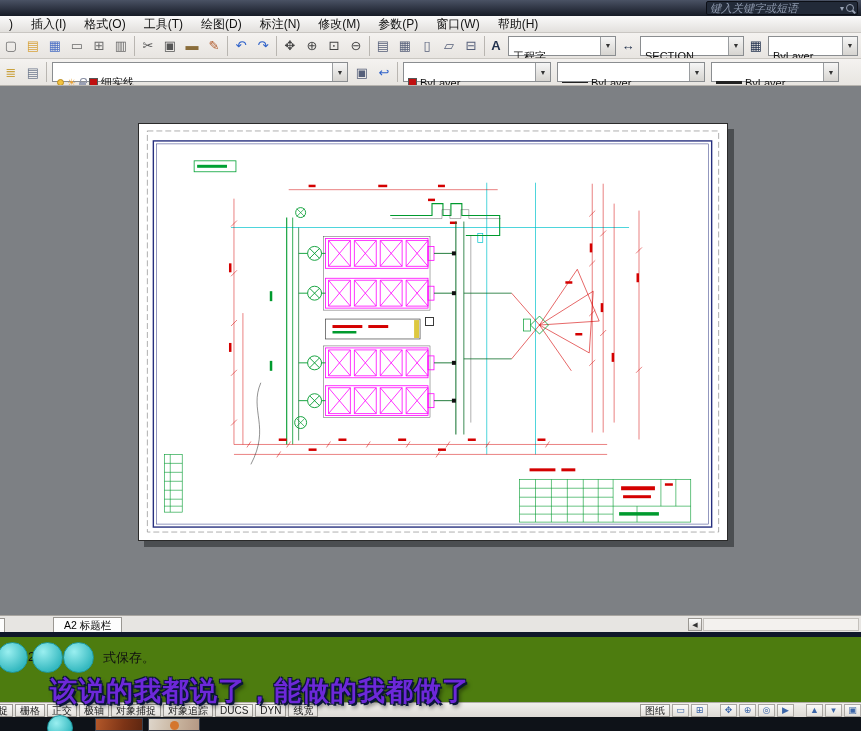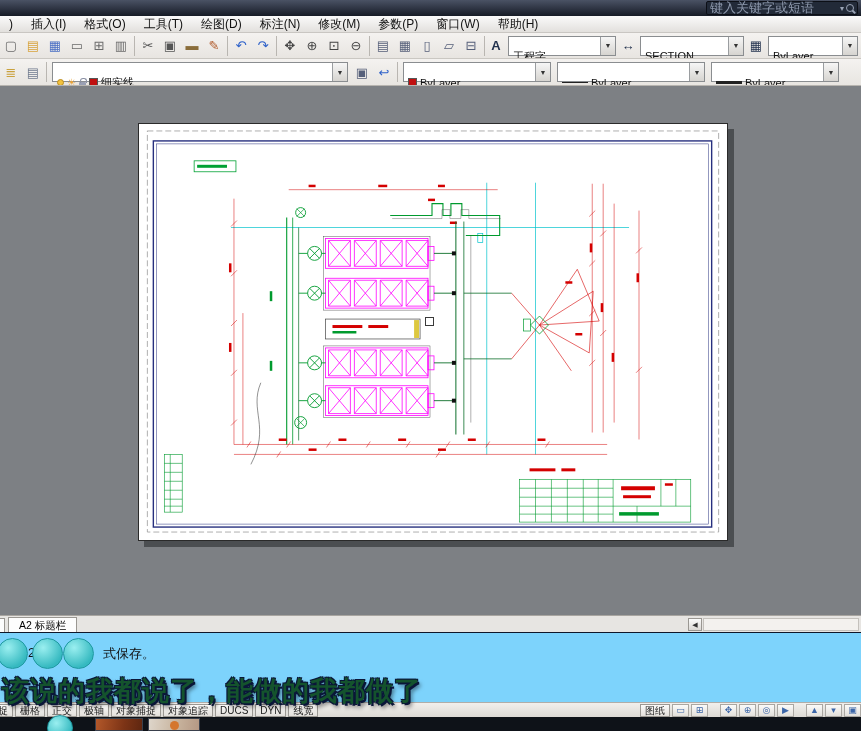--- a/index.html
+++ b/index.html
@@ -3,21 +3,21 @@
 <meta charset="utf-8">
 <style>
 *{margin:0;padding:0;box-sizing:border-box;}
 html,body{width:861px;height:731px;}
 body{font-family:"Liberation Sans","DejaVu Sans",sans-serif;background:#000;}
 .screen{position:relative;width:861px;height:731px;overflow:hidden;background:#e9e7e5;}
 
 .titlebar{position:absolute;left:0;top:0;width:861px;height:16px;background:linear-gradient(#4a5264,#161b26);}
 .win-title{position:absolute;left:0;right:170px;top:1px;text-align:center;color:#fff;font-size:11px;white-space:nowrap;overflow:hidden;}
 .searchbox{position:absolute;right:3px;top:1px;width:152px;height:14px;background:#222a38;border:1px solid #0c0f16;border-radius:2px;display:flex;align-items:center;padding:0 3px;}
-.search-text{flex:1;color:#8e99ad;font-size:13px;white-space:nowrap;overflow:hidden;}
+.search-text{flex:1;color:#8e99ad;font-size:11px;font-style:italic;white-space:nowrap;overflow:hidden;}
 .search-caret{color:#9aa4b6;font-size:8px;margin:0 2px;}
 .search-mag{width:8px;height:8px;border:1.5px solid #9aa4b6;border-radius:50%;position:relative;flex:0 0 auto;}
 .search-mag::after{content:"";position:absolute;width:4px;height:1.5px;background:#9aa4b6;transform:rotate(45deg);right:-3px;bottom:-1px;}
 
 .menubar{position:absolute;left:0;top:16px;width:861px;height:17px;background:linear-gradient(#fafafa,#e2e0dd);border-bottom:1px solid #c9c6c2;display:flex;align-items:center;font-size:12px;color:#111;overflow:hidden;}
 .menu-item{padding:0 9px;height:17px;line-height:17px;white-space:nowrap;}
 
 .toolbar{position:absolute;left:0;width:861px;display:flex;align-items:center;overflow:hidden;background:linear-gradient(#f4f2f0,#e8e5e1);}
 .t1{top:33px;height:26px;border-bottom:1px solid #cac7c2;}
 .t2{top:59px;height:27px;border-bottom:1px solid #b7b4af;}
@@ -33,27 +33,27 @@
 .mini-bulb{width:7px;height:7px;border-radius:50%;background:#f2c23e;border:1px solid #b98a1e;flex:0 0 auto;}
 .mini-sun{color:#e8a33a;font-size:10px;line-height:10px;flex:0 0 auto;}
 .mini-lock{width:7px;height:5px;background:#9aa0b4;border-radius:1px;position:relative;margin-top:3px;flex:0 0 auto;}
 .mini-lock::before{content:"";position:absolute;left:1px;top:-4px;width:5px;height:4px;border:1px solid #8a90a4;border-bottom:none;border-radius:3px 3px 0 0;}
 
 .drawing-area{position:absolute;left:0;top:86px;width:861px;height:529px;background:#7d8084;}
 .paper{position:absolute;left:138px;top:37px;width:590px;height:418px;background:#fff;border:1px solid #2a2a2a;box-shadow:6px 6px 0 rgba(35,37,40,.55);}
 .paper svg{display:block;width:588px;height:416px;}
 .pickbox{position:absolute;left:425px;top:231px;width:9px;height:9px;background:#fff;border:1px solid #3a3a3a;}
 
-.layoutbar{position:absolute;left:0;top:615px;width:861px;height:17px;background:#e7e5e2;border-top:1px solid #a8a5a0;display:flex;align-items:flex-end;}
+.layoutbar{position:absolute;left:0;top:615px;width:861px;height:17px;background:#e7e5e2;border-top:1px solid #a8a5a0;display:flex;align-items:flex-end;gap:45px;}
 .tab-sliver{width:5px;height:14px;background:#fdfdfd;border:1px solid #9a9792;border-bottom:none;border-left:none;flex:0 0 auto;}
 .layout-tab{height:15px;padding:0 10px;background:#fdfdfd;border:1px solid #9a9792;border-bottom:none;font-size:10.5px;line-height:15px;margin-left:3px;white-space:nowrap;}
 .scroll-left{position:absolute;left:688px;top:2px;width:14px;height:13px;background:linear-gradient(#fbfbfb,#dcd9d5);border:1px solid #9a9792;font-size:7px;display:flex;align-items:center;justify-content:center;color:#333;}
 .scroll-track{position:absolute;left:703px;top:2px;width:156px;height:13px;background:#f3f1ee;border:1px solid #c4c1bc;}
 
-.command-area{position:absolute;left:0;top:632px;width:861px;height:70px;background:#7dd3fc;border-top:1px solid #0f172a;}
+.command-area{position:absolute;left:0;top:632px;width:861px;height:70px;background:#4d7c0f;border-top:5px solid #0f172a;}
 .cmd-frag{position:absolute;left:28px;top:12px;font-size:13px;color:#111;}
 .cmd-text{position:absolute;left:103px;top:12px;font-size:13px;color:#111;}
 .bubble{position:absolute;width:31px;height:31px;border-radius:50%;background:radial-gradient(circle at 35% 30%,#9aeff0,#35b9c0 72%);border:1px solid #1f99a1;}
 .b1{left:-3px;top:5px;}.b2{left:32px;top:5px;}.b3{left:63px;top:5px;}
 
 .subtitle{position:absolute;left:2px;top:673px;font-size:27px;font-weight:bold;letter-spacing:1px;white-space:nowrap;z-index:40;
  text-shadow:2px 2px 0 #0a1638,-1px -1px 0 #0a1638,1px -1px 0 #0a1638,-1px 1px 0 #0a1638,3px 4px 4px rgba(0,0,0,.55);}
 
 .statusbar{position:absolute;left:0;top:702px;width:861px;height:15px;background:linear-gradient(#f1efec,#dcd9d4);border-top:1px solid #b0ada8;display:flex;align-items:center;gap:2px;overflow:hidden;}
 .toggle{height:13px;font-size:10px;line-height:11px;padding:0 4px;background:linear-gradient(#fbfaf9,#e2dfda);border:1px solid #9b9893;color:#222;white-space:nowrap;flex:0 0 auto;}
@@ -415,21 +415,21 @@
   </div>
 
   <div class="command-area">
     <span class="cmd-frag">2</span>
     <span class="cmd-text">式保存。</span>
     <div class="bubble b1"></div>
     <div class="bubble b2"></div>
     <div class="bubble b3"></div>
   </div>
 
-  <div class="subtitle" style="color: #14532d;">该说的我都说了，能做的我都做了</div>
+  <div class="subtitle" style="color: #6d28d9; margin-left: 48px;">该说的我都说了，能做的我都做了</div>
 
   <div class="statusbar">
     <span class="toggle" style="margin-left:-7px;">捉</span>
     <span class="toggle">栅格</span>
     <span class="toggle">正交</span>
     <span class="toggle">极轴</span>
     <span class="toggle">对象捕捉</span>
     <span class="toggle">对象追踪</span>
     <span class="toggle">DUCS</span>
     <span class="toggle">DYN</span>

